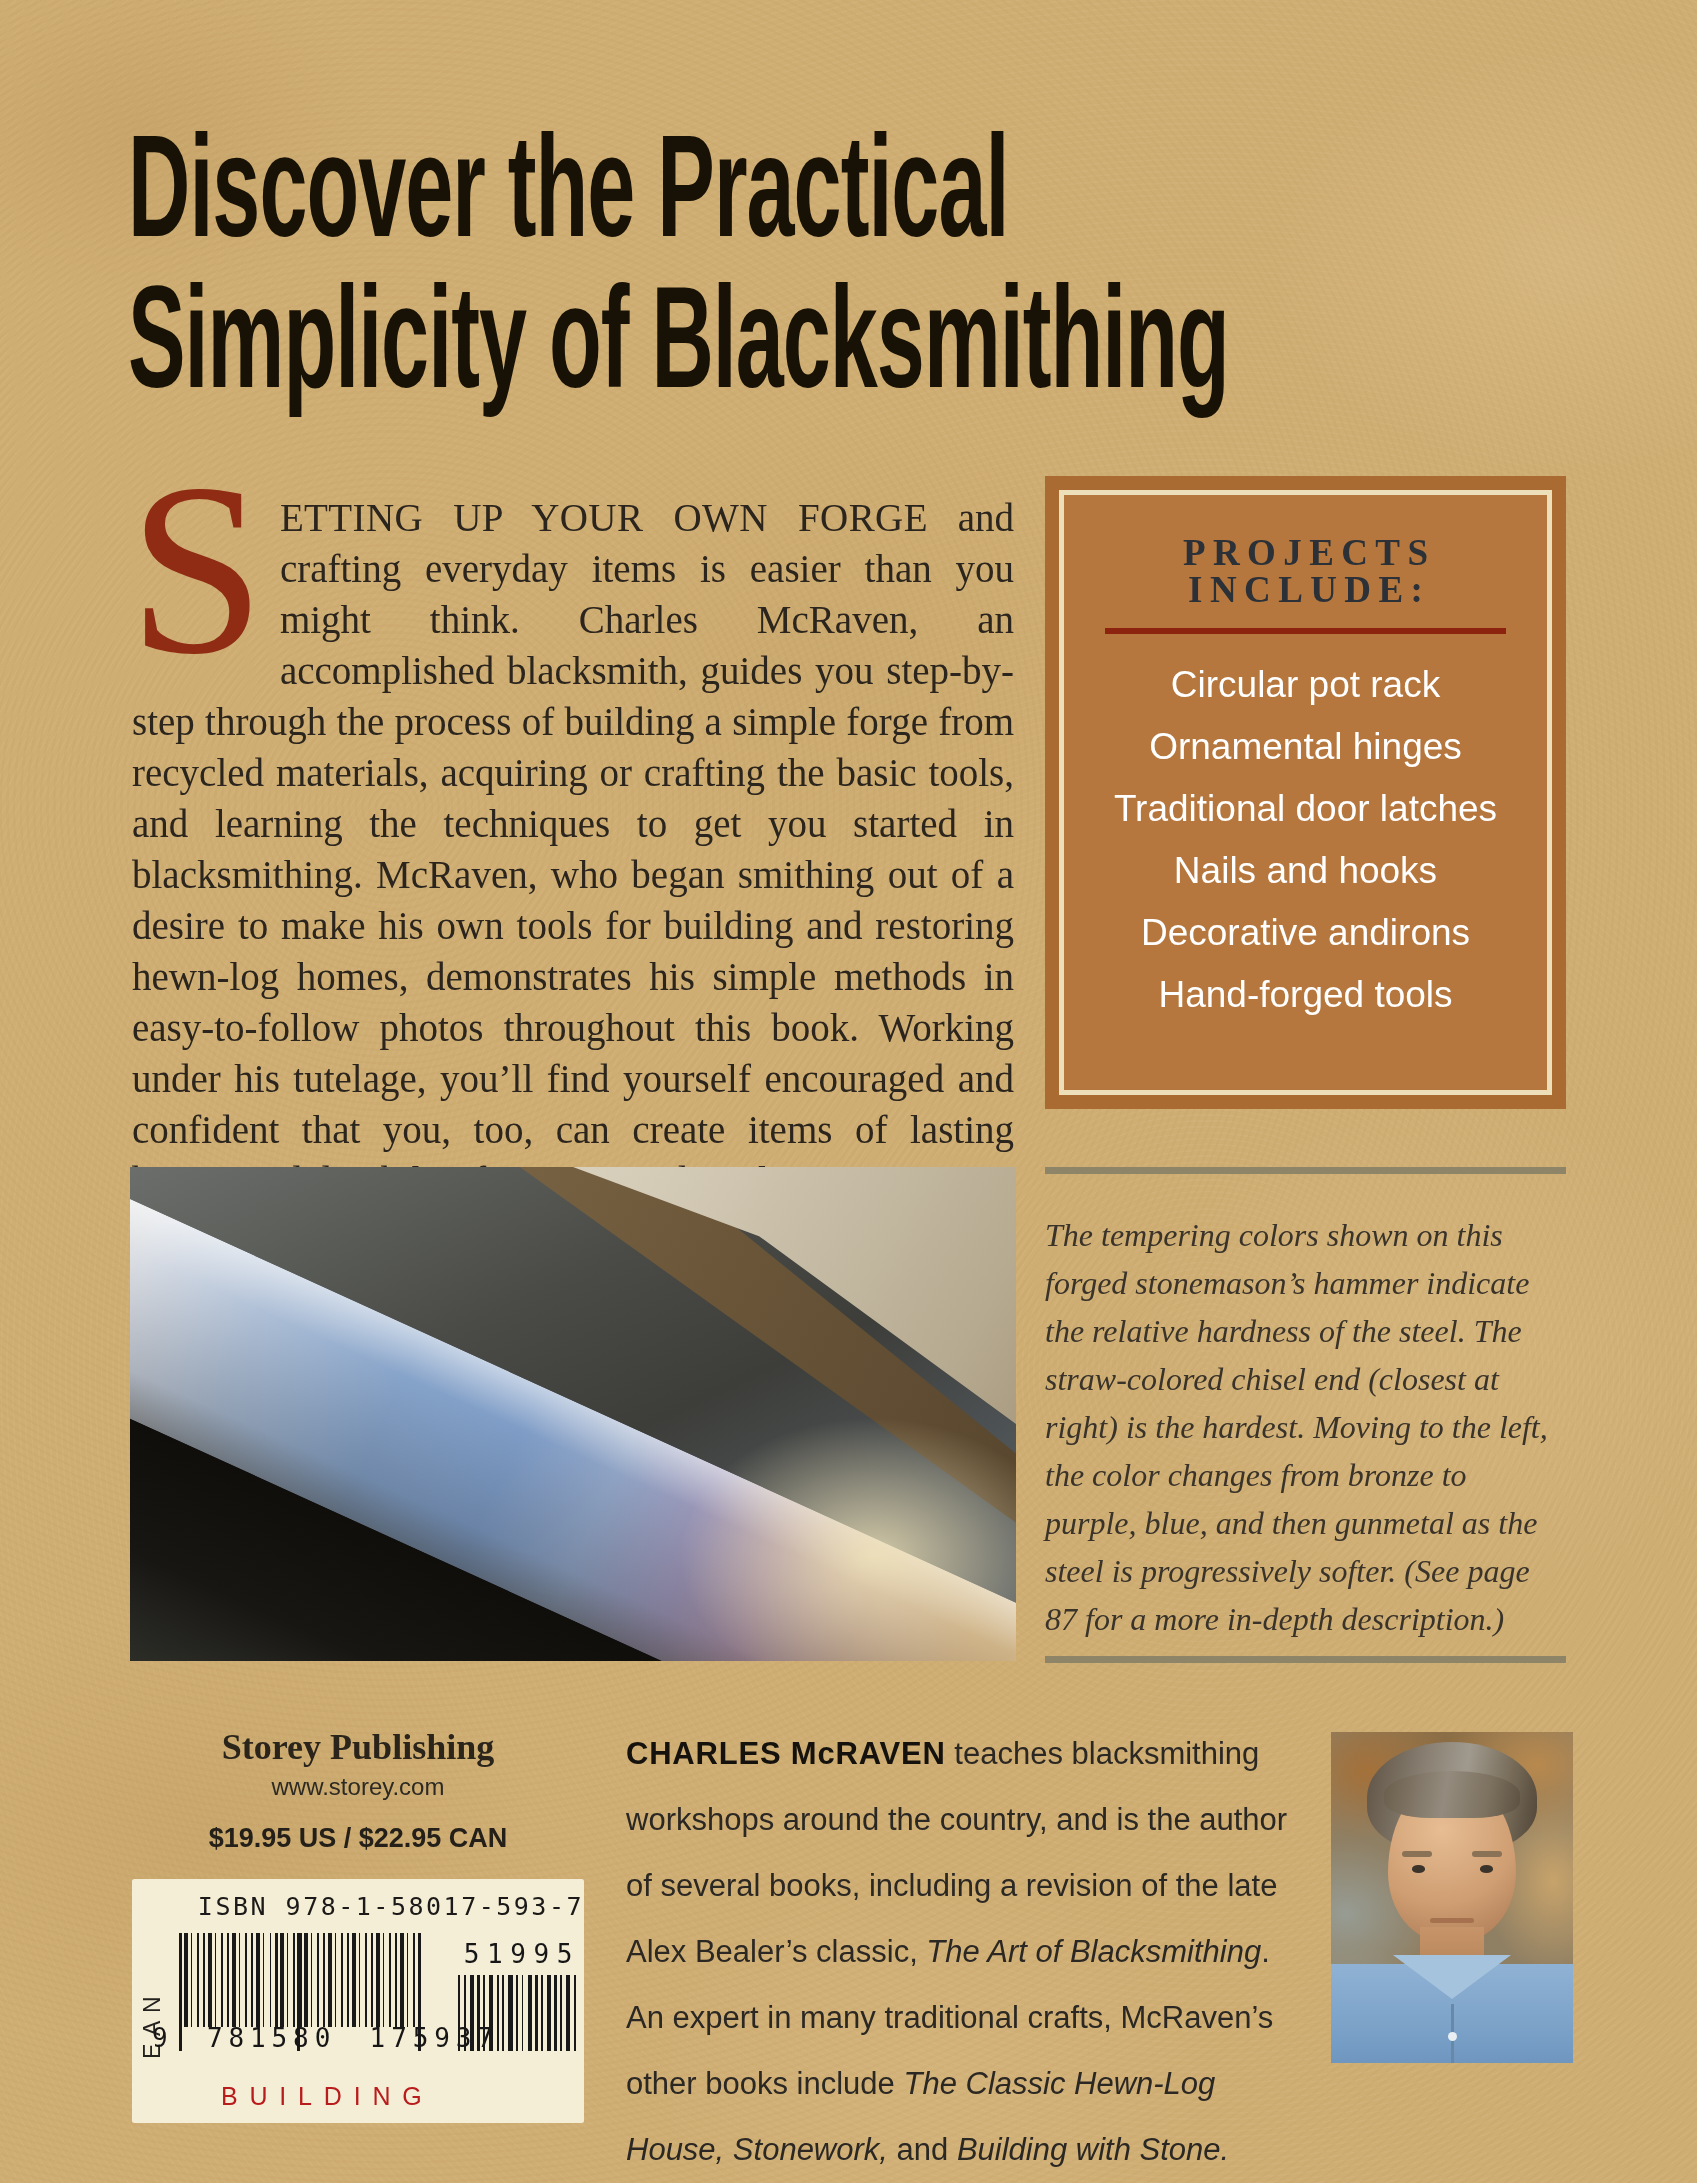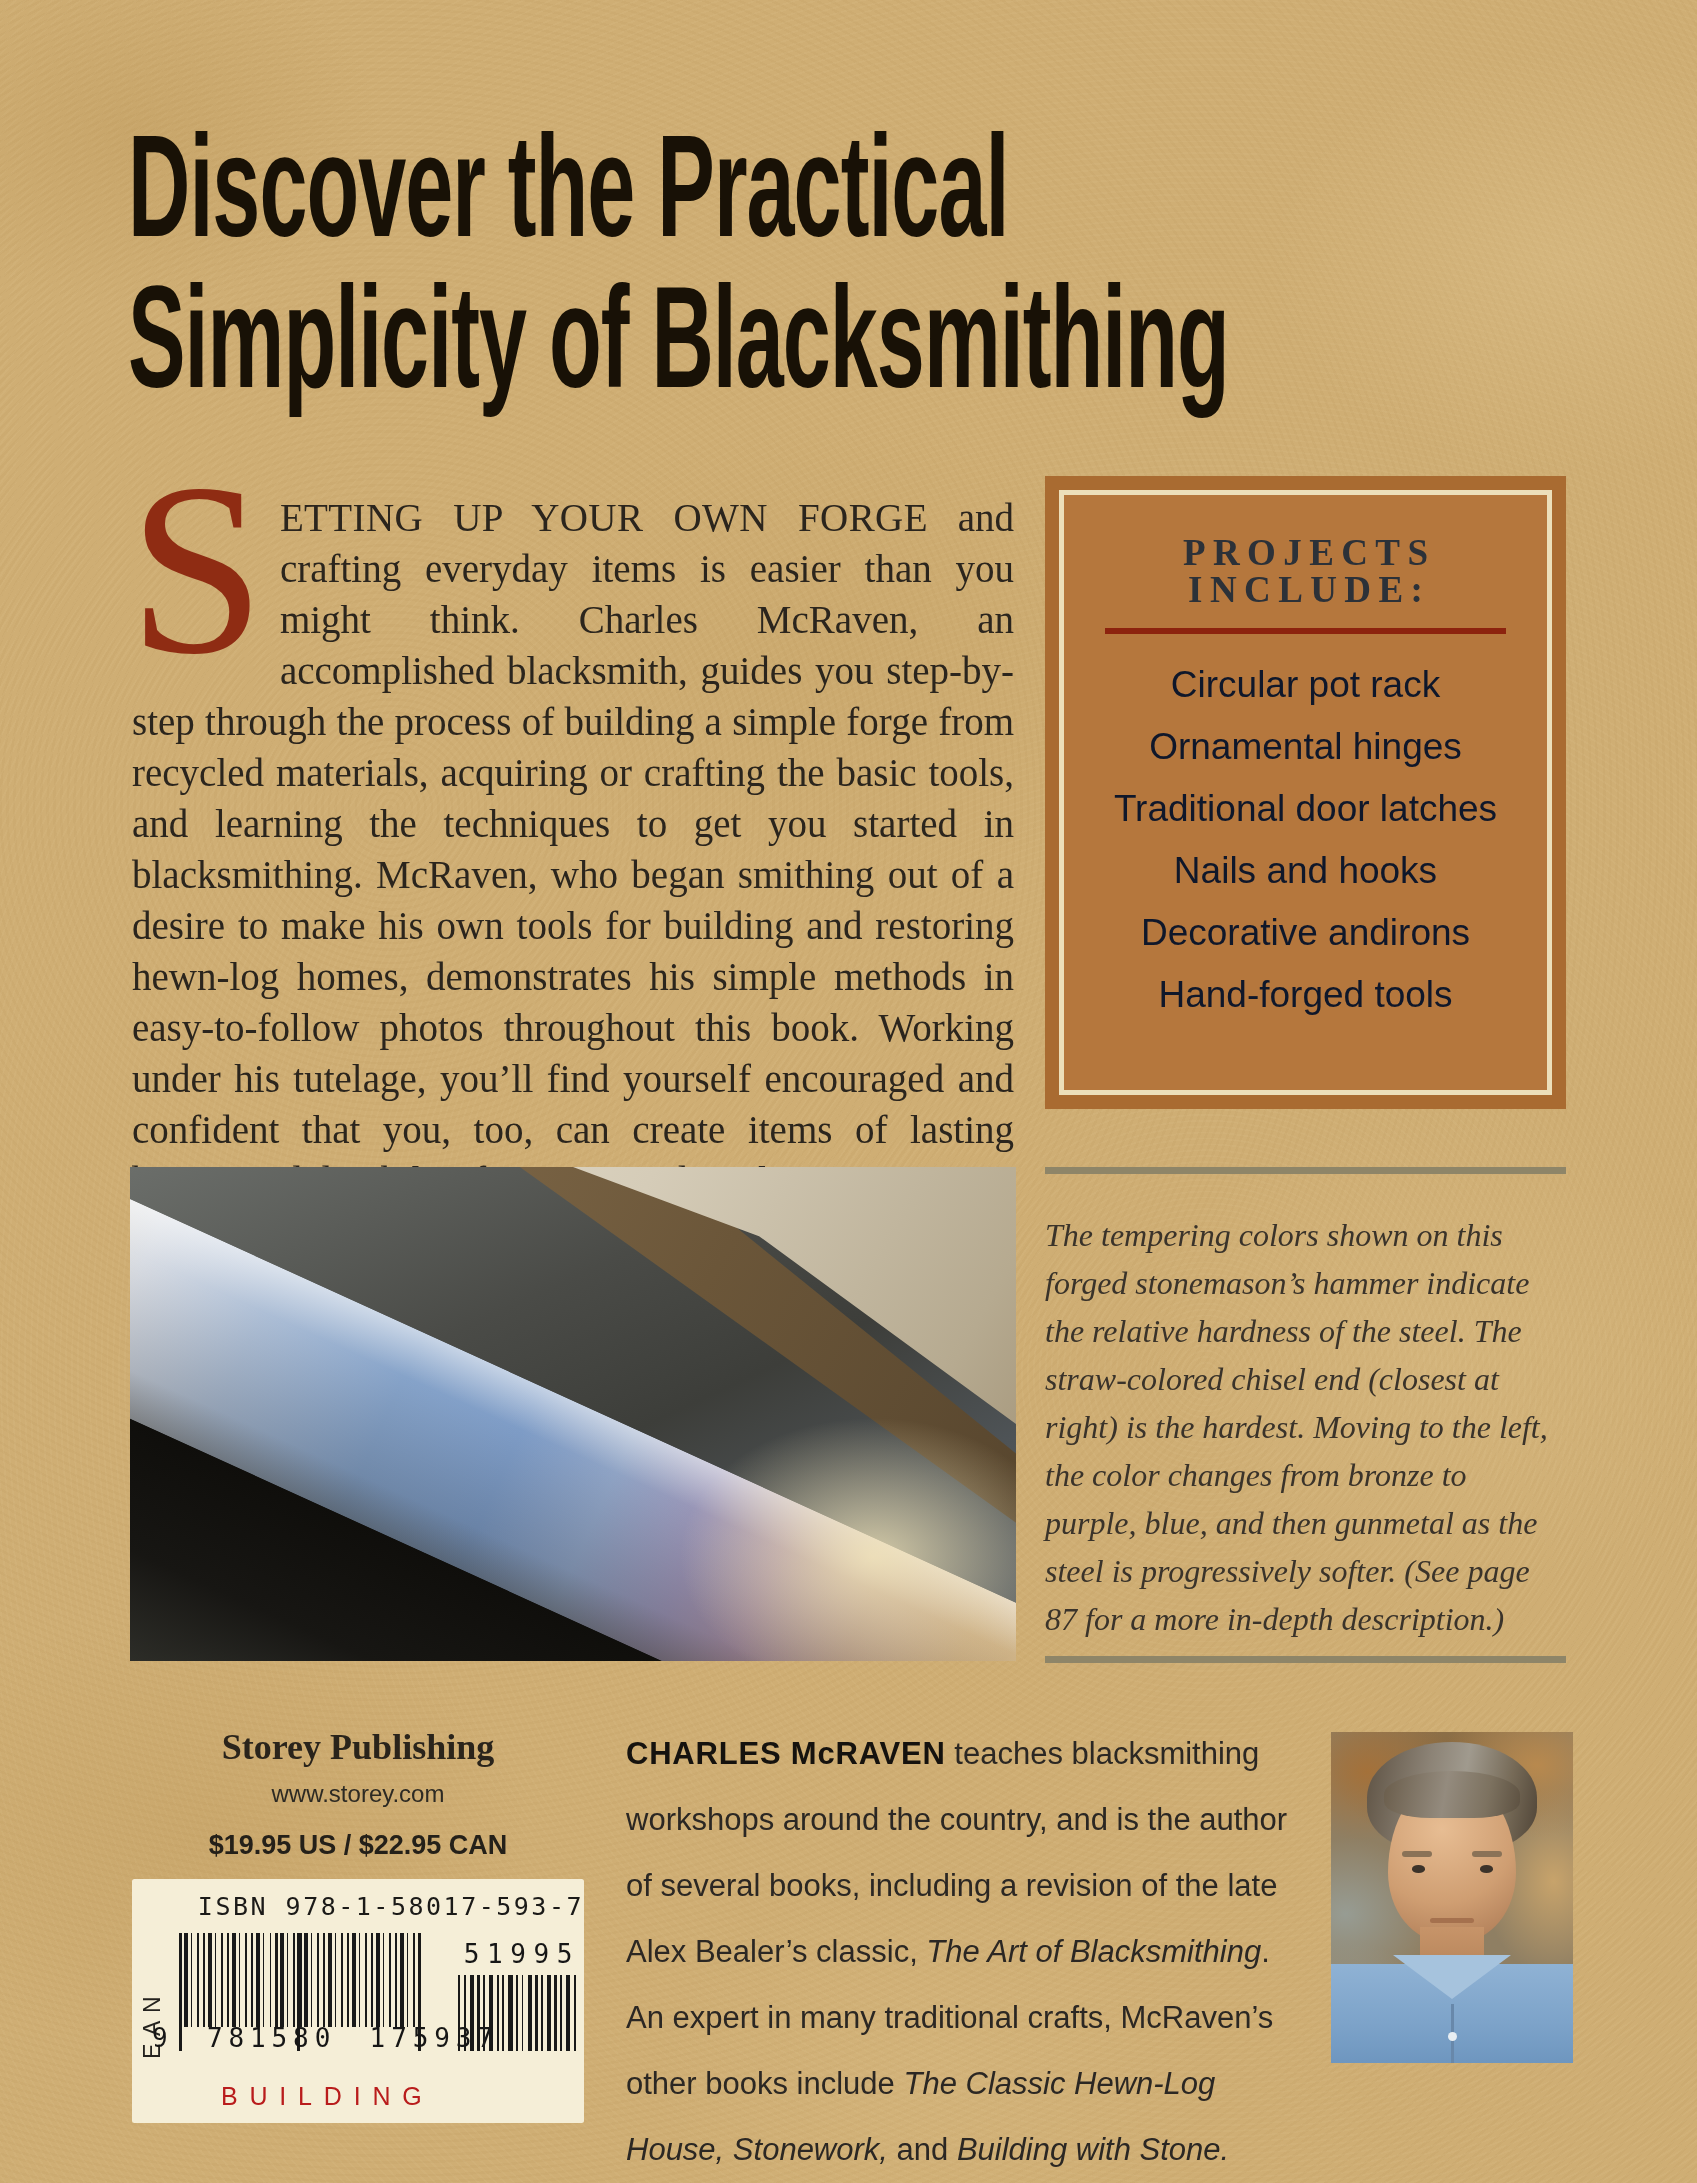--- a/index.html
+++ b/index.html
@@ -29,21 +29,21 @@
   .leadcaps{letter-spacing:0.4px;}
 
   
   .projects{position:absolute;left:1045px;top:476px;width:521px;height:633px;
     background:#a96b31;padding:14.3px;box-sizing:border-box;}
   .projects-inner{height:100%;border:5.9px solid #ecdfba;background:#b5773d;position:relative;box-sizing:border-box;}
   .projects-heading{margin-top:39px;text-align:center;font-family:"Liberation Serif",serif;
     font-weight:700;font-size:37px;line-height:37px;letter-spacing:0.20em;padding-left:0.20em;color:#2c3138;}
   .projects-rule{width:401px;height:5.9px;background:#8c230e;margin:20px auto 0;}
   .projects-list{margin-top:20px;}
-  .project-item{font-size:37px;line-height:62px;text-align:center;color:#0f172a;}
+  .project-item{font-size:37px;line-height:62px;text-align:center;color:#ffffff;}
 
   
   .hammer{position:absolute;left:130px;top:1167px;width:886px;height:494px;margin:0;overflow:hidden;
     background:linear-gradient(155deg,#6b6e6a,#4a4b47 35%,#3d3e3a 55%,#4e5356 75%,#5b6165);}
   .hammer .fleck{position:absolute;inset:0;background:
     radial-gradient(13.4px 9.2px at 12% 78%, rgba(138,158,178,.28), transparent 70%),
     radial-gradient(9.2px 6.7px at 28% 88%, rgba(150,170,185,.22), transparent 70%),
     radial-gradient(17px 11px at 55% 92%, rgba(140,160,175,.20), transparent 70%),
     radial-gradient(11px 7.6px at 75% 96%, rgba(120,140,160,.22), transparent 70%),
     radial-gradient(15px 9.2px at 8% 55%, rgba(135,150,165,.16), transparent 70%),
@@ -65,21 +65,21 @@
   
   .caption-col{position:absolute;left:1045px;top:1167px;width:521px;height:496px;}
   .rule{height:6.7px;background:#8e8568;}
   .rule-bottom{position:absolute;left:0;right:0;bottom:0;}
   .caption{margin:37px 0 0;font-family:"Liberation Serif",serif;font-style:italic;
     font-size:32px;line-height:48px;color:#3a332a;}
 
   
   .publisher{position:absolute;left:132px;top:1726px;width:452px;text-align:center;}
   .pub-name{font-family:"Liberation Serif",serif;font-weight:700;font-size:36px;color:#2a241b;}
-  .pub-site{font-size:24px;margin-top:12px;color:#2d2a23;}
+  .pub-site{font-size:24px;margin-top:5px;color:#2d2a23;}
   .pub-price{font-weight:700;font-size:27px;margin-top:22px;color:#242019;}
 
   
   .barcode-label{position:absolute;left:132px;top:1879px;width:452px;height:244px;background:#f5eed7;border-radius:2.5px;}
   .isbn{position:absolute;left:0;right:0;top:13.4px;text-align:right;
     font-family:"DejaVu Sans Mono",monospace;font-size:25px;letter-spacing:2.5px;color:#1b1a18;}
   .ean-vert{position:absolute;left:6.7px;top:57px;height:123px;writing-mode:vertical-rl;transform:rotate(180deg);
     font-size:23px;letter-spacing:7.6px;color:#24221e;}
   .bars-main{position:absolute;left:47px;top:54px;width:242px;height:94px;background:
     repeating-linear-gradient(90deg,#191919 0 2.5px,transparent 2.5px 5px,#191919 5px 9.2px,transparent 9.2px 11.8px,#191919 11.8px 13.4px,transparent 13.4px 18.5px,#191919 18.5px 20px,transparent 20px 24px);}

